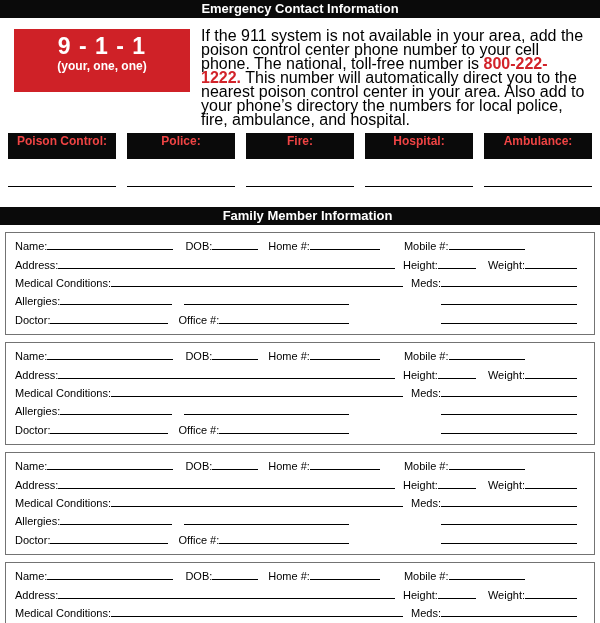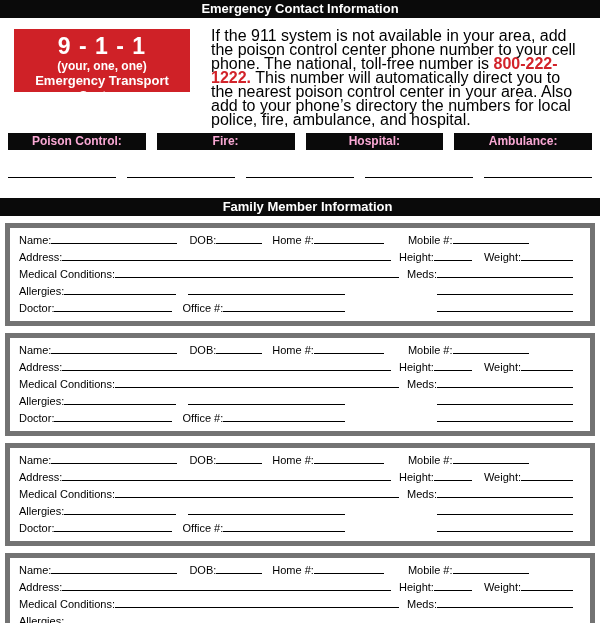--- a/index.html
+++ b/index.html
@@ -8,42 +8,42 @@
     background:#ffffff; color:#000;
     font-family:"Liberation Sans", sans-serif;
   }
   .bar {
     height:18px; line-height:18px; background:#0a0a0a; color:#fff;
     font-weight:bold; font-size:13px; text-align:center; width:600px;
   }
   #bar-emergency { margin-top:0; }
   #bar-family { margin-top:20px;padding-left:15px; }
 
-  .intro-row { display:flex; margin:11px 14px 0 14px; gap:21px; }
+  .intro-row { display:flex; margin:11px 14px 0 14px; gap:11px; }
   .badge {
     width:176px; min-width:176px; height:63px; background:#cf2127; color:#fff;
     text-align:center; padding-top:5px;
   }
   .badge-number { font-size:23px; font-weight:bold; line-height:25px; letter-spacing:1px; }
   .badge-words  { font-size:12px; font-weight:bold; line-height:14px; }
   .badge-label  { font-size:13px; font-weight:bold; line-height:15px; }
   .intro-text { flex:1; font-size:16px; line-height:14px; }
   .phone { color:#d2232a; font-weight:bold; }
 
   .contacts-row { display:flex; gap:11px; padding:0 8px; margin-top:6px; }
   .contact-box {
-    flex:1; height:17px; line-height:17px; background:#0a0a0a; color:#f9a8d4;
+    flex:1; height:26px; line-height:17px; background:#0a0a0a; color:#ef4444;
     font-weight:bold; font-size:12px; text-align:center; white-space:nowrap;
   }
   .contact-lines { display:flex; gap:11px; padding:0 8px; margin-top:27px; }
   .contact-line { flex:1; border-bottom:1px solid #000; height:1px; }
 
   #members { margin:7px 5px 0 5px; }
   .member-card {
-    height:103px; border:5px solid #737373; background:#fff;
+    height:103px; border:1px solid #737373; background:#fff;
     padding:2px 17px 2px 9px;
     display:flex; flex-direction:column; justify-content:space-evenly;
   }
   .member-card + .member-card { margin-top:7px; }
   .frow { display:flex; align-items:flex-end; font-size:11px; line-height:13px; }
   .lbl { white-space:nowrap; }
   .line { border-bottom:1px solid #000; height:0; margin-bottom:3px; }
   .grow { flex:1; }
   .sp92 { width:92px; }
   .w38{width:38px} .w46{width:46px} .w52{width:52px} .w70{width:70px} .w76{width:76px}
@@ -52,27 +52,27 @@
 </style>
 </head>
 <body>
 
 <div class="bar" id="bar-emergency" style="background: rgb(10, 10, 10);">Emergency Contact Information</div>
 
 <div class="intro-row">
   <div class="badge" style="background: rgb(207, 33, 39);">
     <div class="badge-number">9 - 1 - 1</div>
     <div class="badge-words">(your, one, one)</div>
-    <div class="badge-label">Emergency Transport System</div>
   </div>
   <p class="intro-text"><span>If the 911 system is not available in your area, add the poison control center phone number to your cell phone. The national, toll-free number is </span><span class="phone" style="color: rgb(210, 35, 42);">800-222-1222.</span><span> This number will automatically direct you to the nearest poison control center in your area. Also add to your phone’s directory the numbers for local police, fire, ambulance, and hospital.</span></p>
 </div>
 
 <div class="contacts-row">
   <div class="contact-box" style="background: rgb(10, 10, 10);">Poison Control:</div>
+  <div class="contact-box" style="background: rgb(10, 10, 10);">Police:</div>
   <div class="contact-box" style="background: rgb(10, 10, 10);">Fire:</div>
   <div class="contact-box" style="background: rgb(10, 10, 10);">Hospital:</div>
   <div class="contact-box" style="background: rgb(10, 10, 10);">Ambulance:</div>
 </div>
 <div class="contact-lines">
   <div class="contact-line"></div>
   <div class="contact-line"></div>
   <div class="contact-line"></div>
   <div class="contact-line"></div>
   <div class="contact-line"></div>

